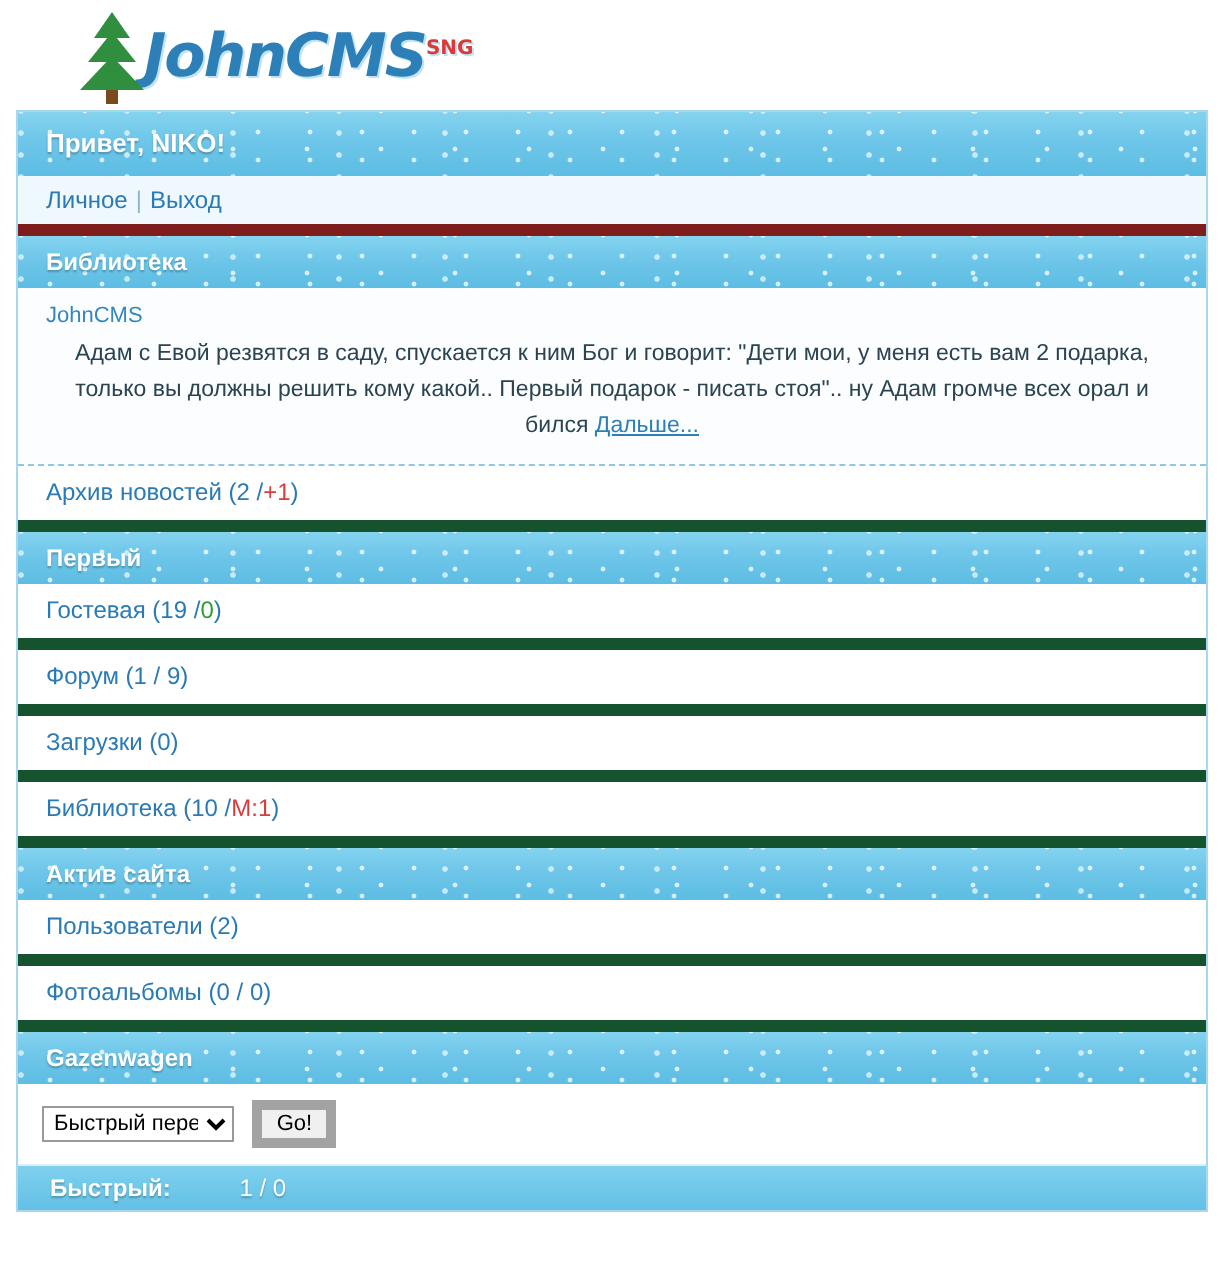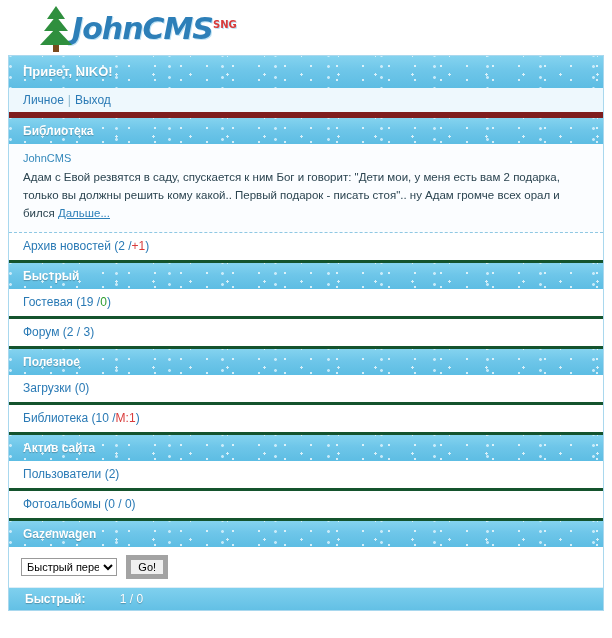--- a/index.html
+++ b/index.html
@@ -136,30 +136,31 @@
   }
   .dashed-block .src {
     color: #3388bb;
     font-size: 11px;
     margin-bottom: 5px;
   }
   .dashed-block .txt {
     font-size: 11.5px;
     line-height: 1.55;
     color: #2b4450;
+    text-align: center;
   }
   .dashed-block .txt a {
     color: #2d7fb8;
   }
 
   .row {
     height: 27px;
     line-height: 27px;
     padding-left: 14px;
-    border-bottom: 3px solid #14532d;
+    border-bottom: 6px solid #14532d;
     font-size: 12px;
     background: #ffffff;
   }
   .row a { color: #2a7ab5; text-decoration: none; }
   .row .cnt { color: #2a7ab5; }
   .row .green { color: #2f9e2f; }
   .row .red { color: #d93b3b; }
 
   .selectrow {
     padding: 8px 0 8px 12px;
@@ -238,37 +239,33 @@
     </div>
 
     <div class="row">
       <a href="#">Архив новостей</a>
       <span class="cnt">(2 /</span><span class="red">+1</span><span class="cnt">)</span>
     </div>
 
 
     <div class="bar">
       <div class="flakes"></div>
-      <span class="lbl">Быстрый</span>
+      <span class="lbl">Первый</span>
     </div>
 
     <div class="row">
       <a href="#">Гостевая</a>
       <span class="cnt">(19 /</span><span class="green">0</span><span class="cnt">)</span>
     </div>
 
     <div class="row">
       <a href="#">Форум</a>
-      <span class="cnt">(2 / 3)</span>
-    </div>
-
-    <div class="bar">
-      <div class="flakes"></div>
-      <span class="lbl">Полезное</span>
-    </div>
+      <span class="cnt">(1 / 9)</span>
+    </div>
+
 
     <div class="row">
       <a href="#">Загрузки</a>
       <span class="cnt">(0)</span>
     </div>
 
     <div class="row">
       <a href="#">Библиотека</a>
       <span class="cnt">(10 /</span><span class="red">М:1</span><span class="cnt">)</span>
     </div>

